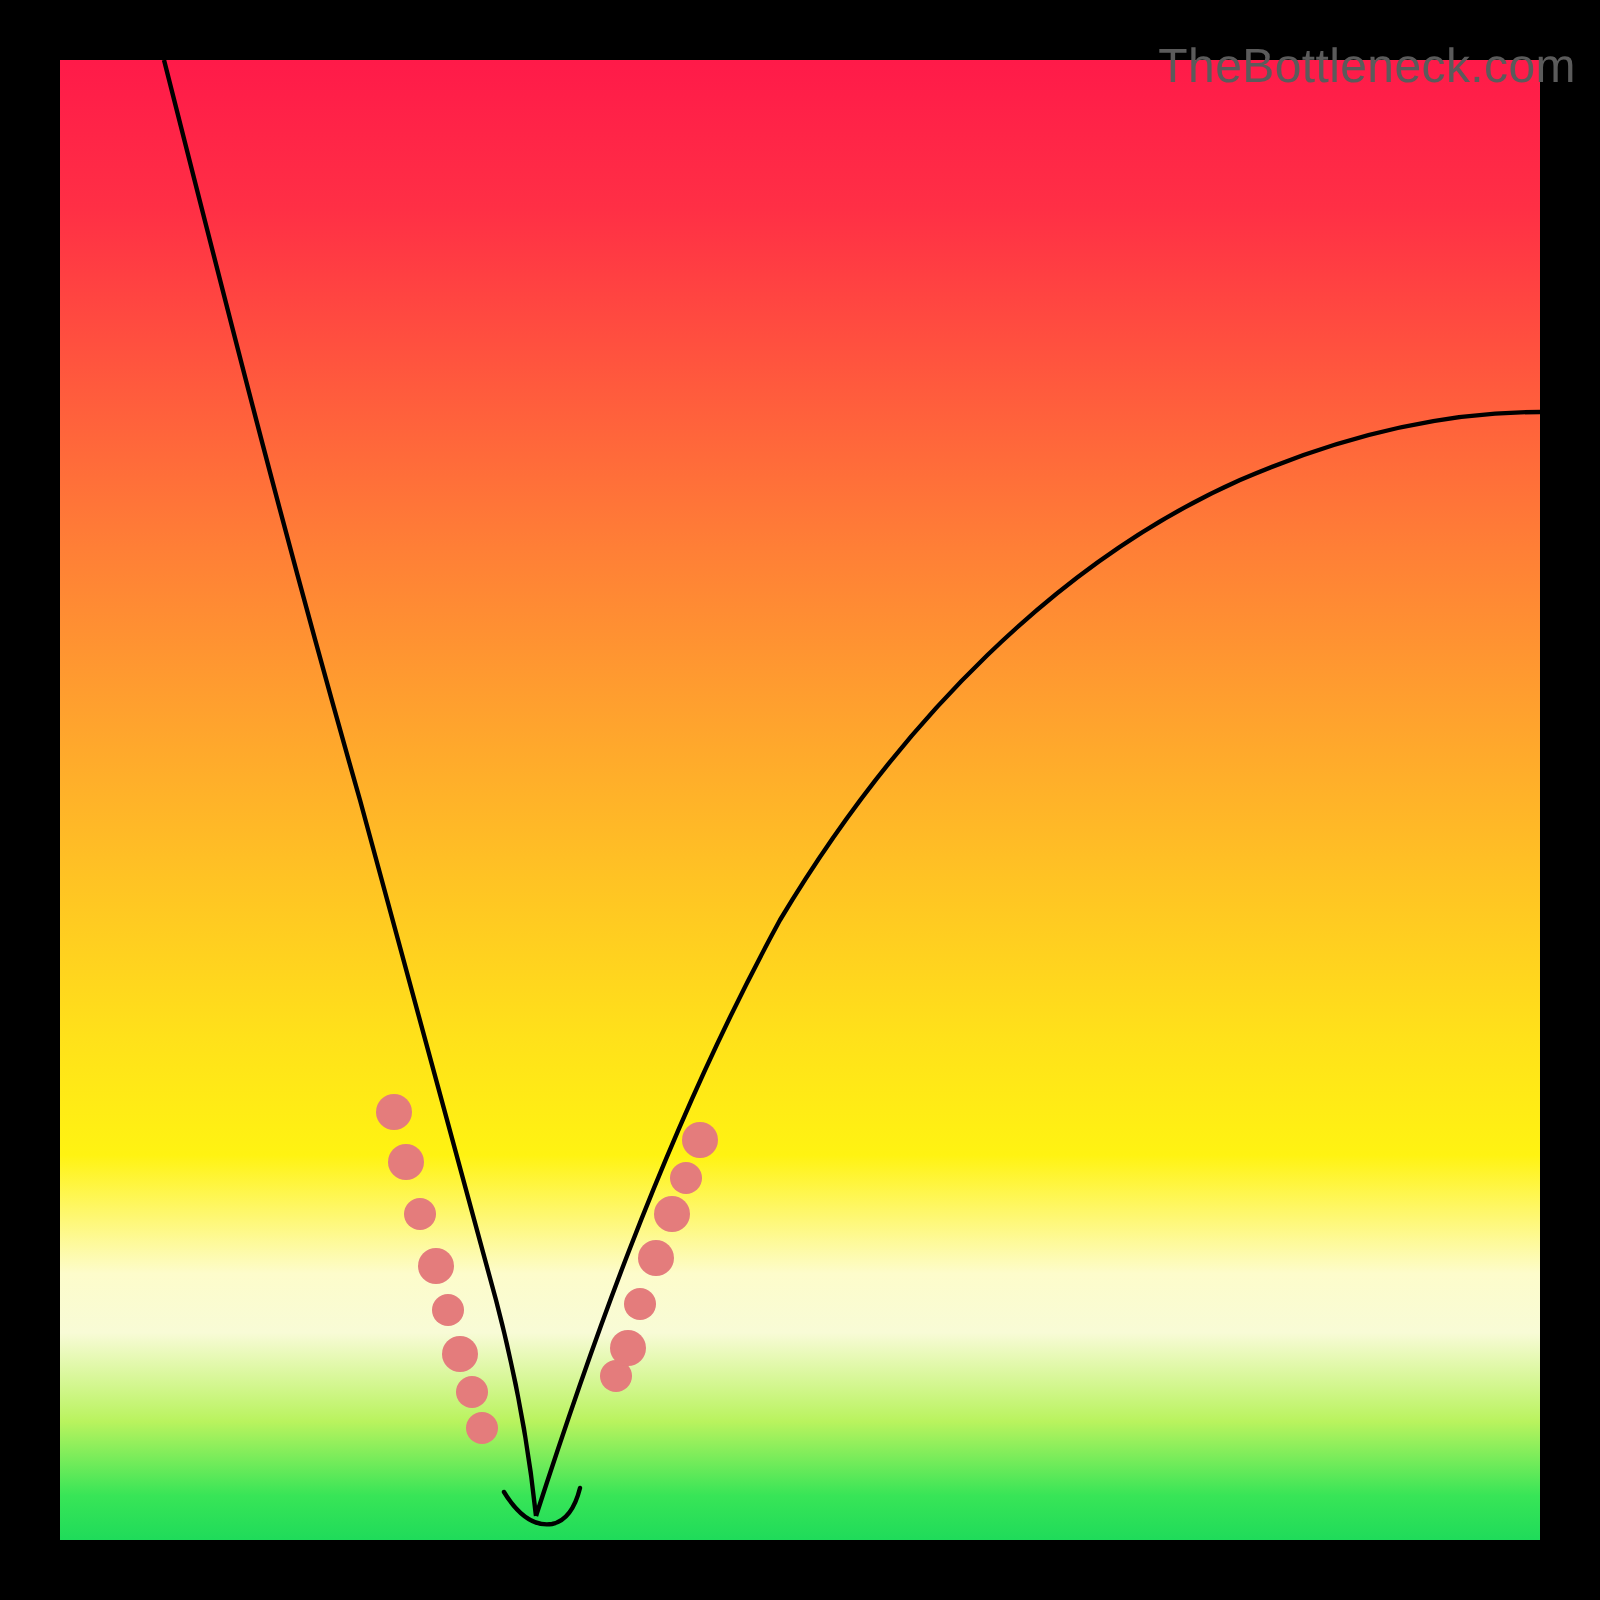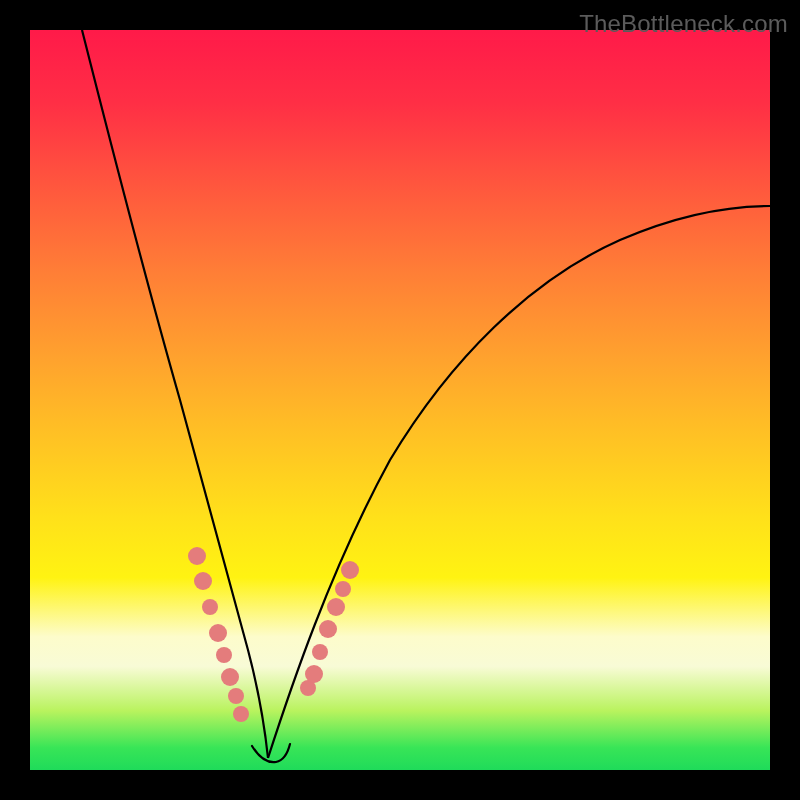--- a/index.html
+++ b/index.html
@@ -12,21 +12,21 @@
     overflow: hidden;
   }
   .stage {
     position: relative;
     width: 800px;
     height: 800px;
     background: #000;
   }
   .watermark {
     position: absolute;
-    top: 10px;
+    top: 20px;
     right: 12px;
     color: #5b5b5b;
     font-size: 24px;
     font-weight: 500;
     letter-spacing: 0.2px;
     z-index: 50;
   }
   .plot {
     position: absolute;
     left: 30px;

